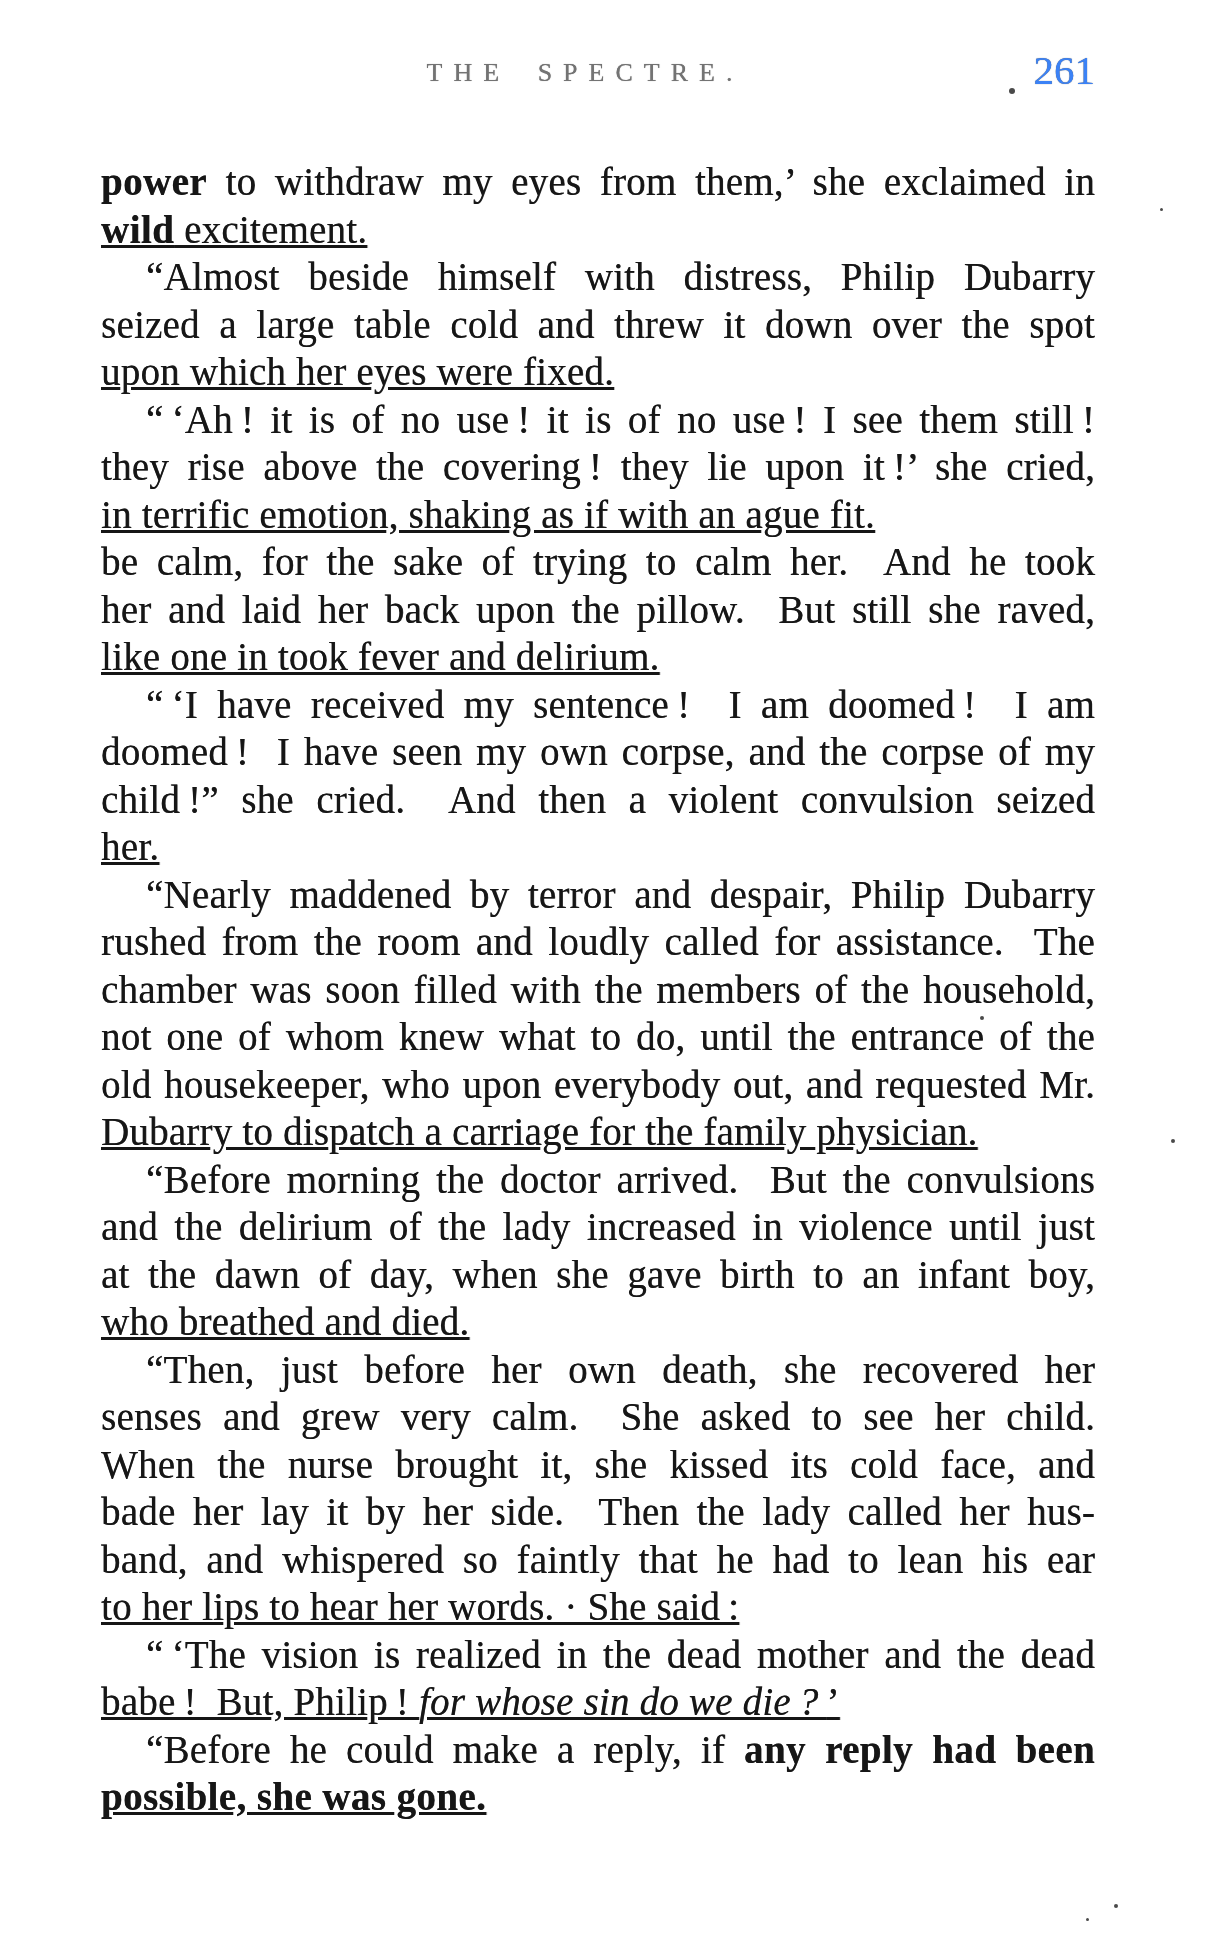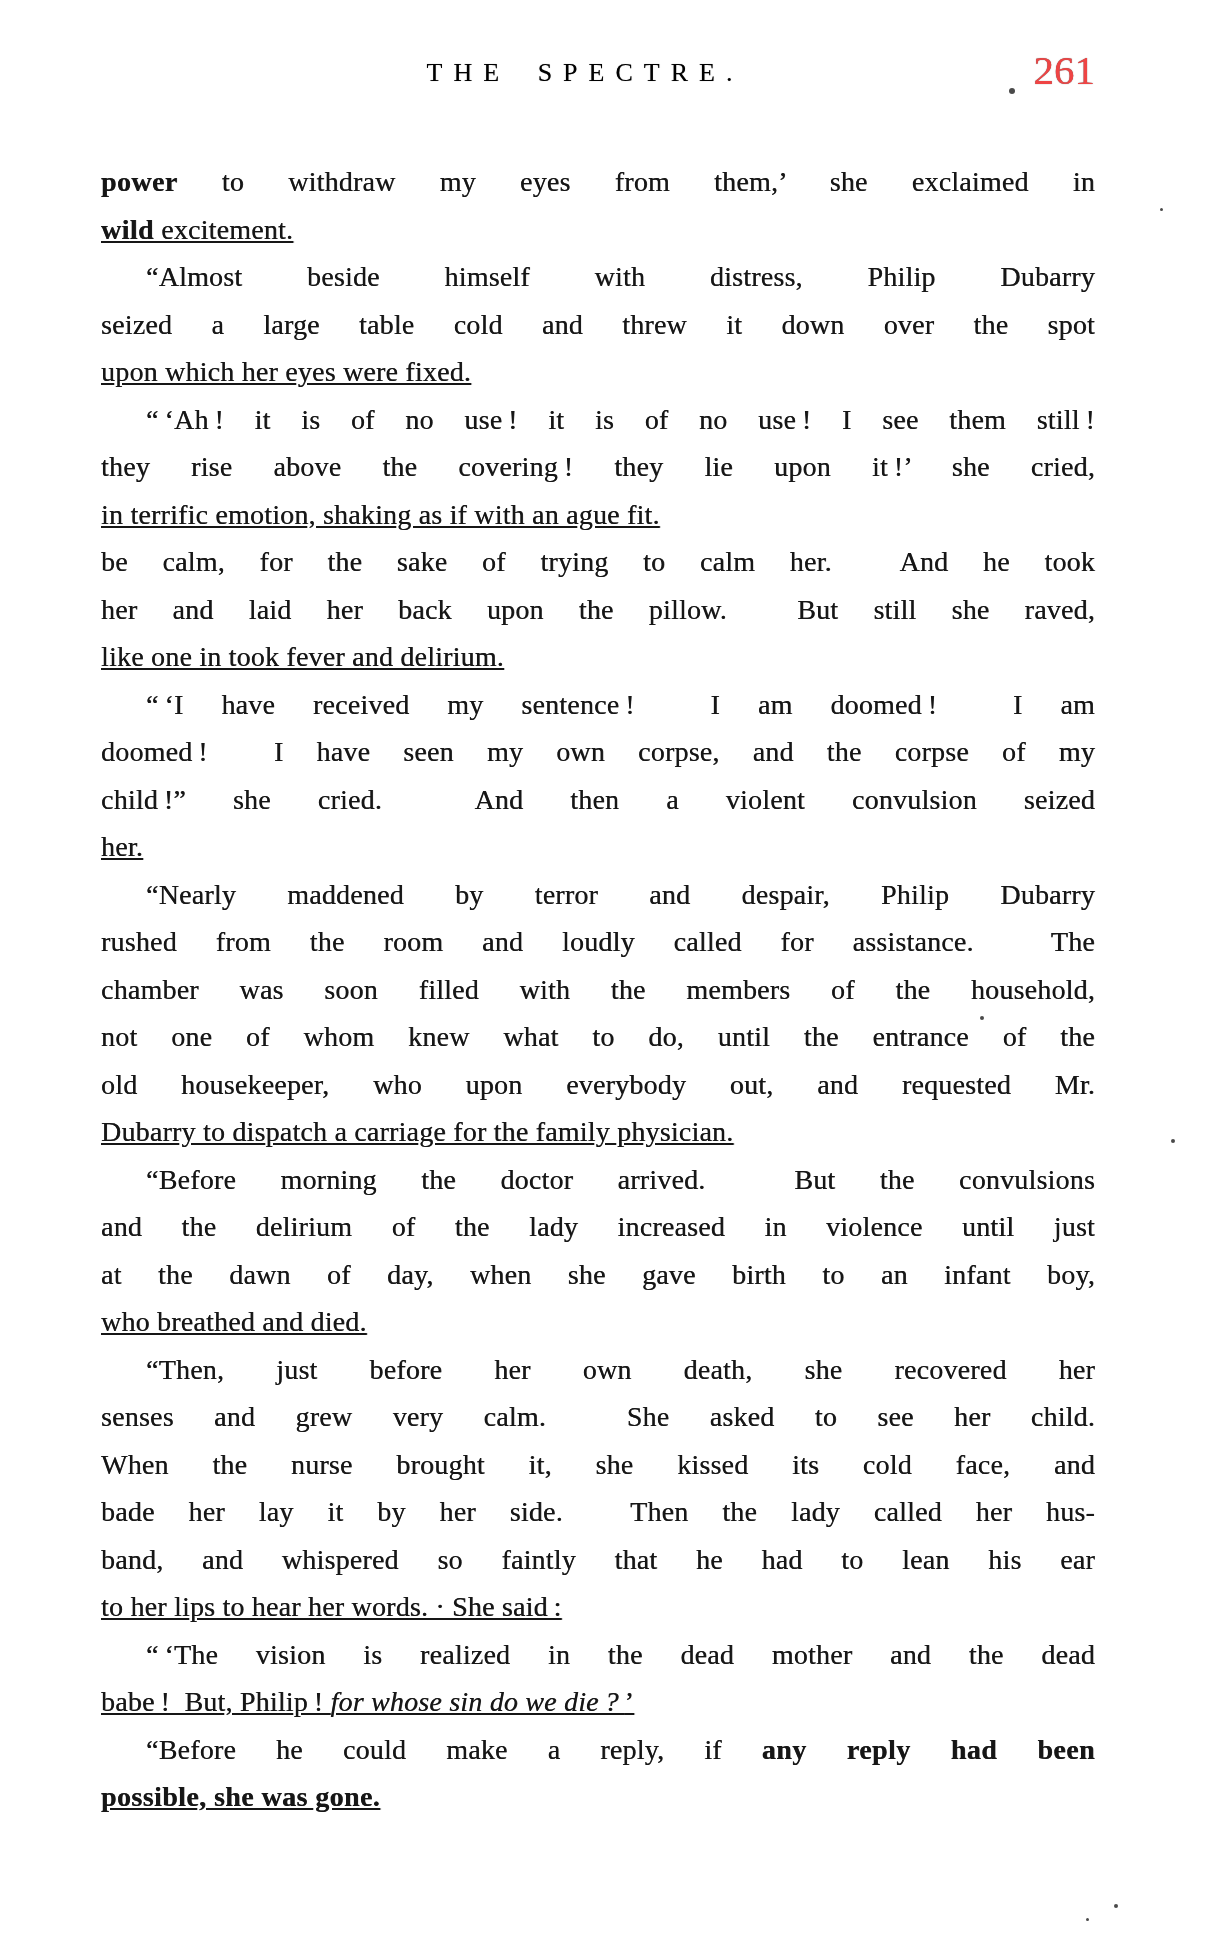--- a/index.html
+++ b/index.html
@@ -19,42 +19,42 @@
   
   .running-title {
     position: absolute;
     top: 58px;
     left: 0;
     width: 1170px;
     text-align: center;
     font-size: 26px;
     letter-spacing: 11px;
     word-spacing: 10px;
-    color: #000000;
+    color: #737373;
     text-shadow: 0 0 0.7px rgba(0,0,0,0.55);
     white-space: nowrap;
   }
   .page-number {
     position: absolute;
     top: 46px;
     right: 130px;
     font-size: 41px;
-    color: #ef4444;
+    color: #3b82f6;
     text-shadow: 0 0 0.8px rgba(0,0,0,0.7);
   }
   
   .page-body {
     position: absolute;
     top: 158px;
     left: 101px;
     width: 994px;
   }
   .para { margin: 0; }
   .line {
-    font-size: 28px;
+    font-size: 39px;
     line-height: 47.5px;
     letter-spacing: 0.2px;
     text-align: justify;
     text-align-last: justify;
     text-shadow: 0.35px 0 0 rgba(0,0,0,0.75);
     white-space: normal;
   }
   .line.last {
     text-align: left;
     text-align-last: left;

